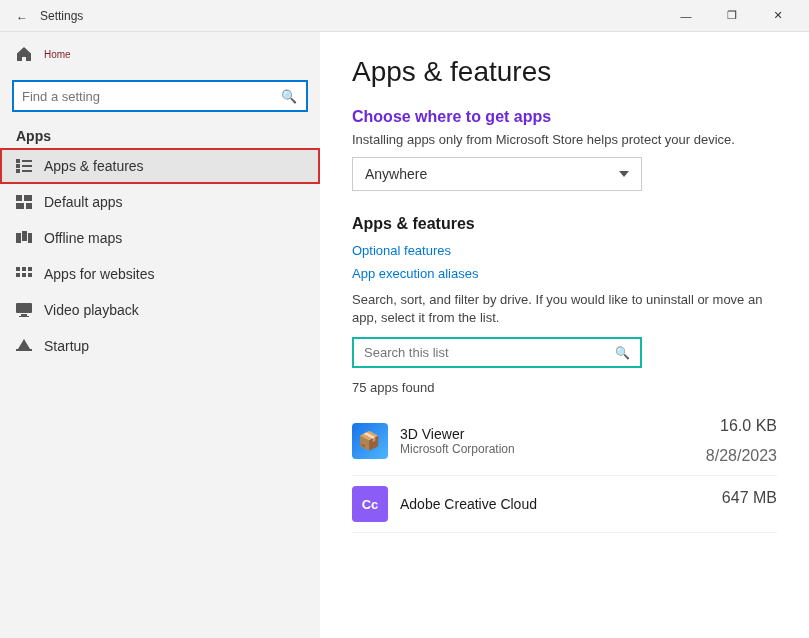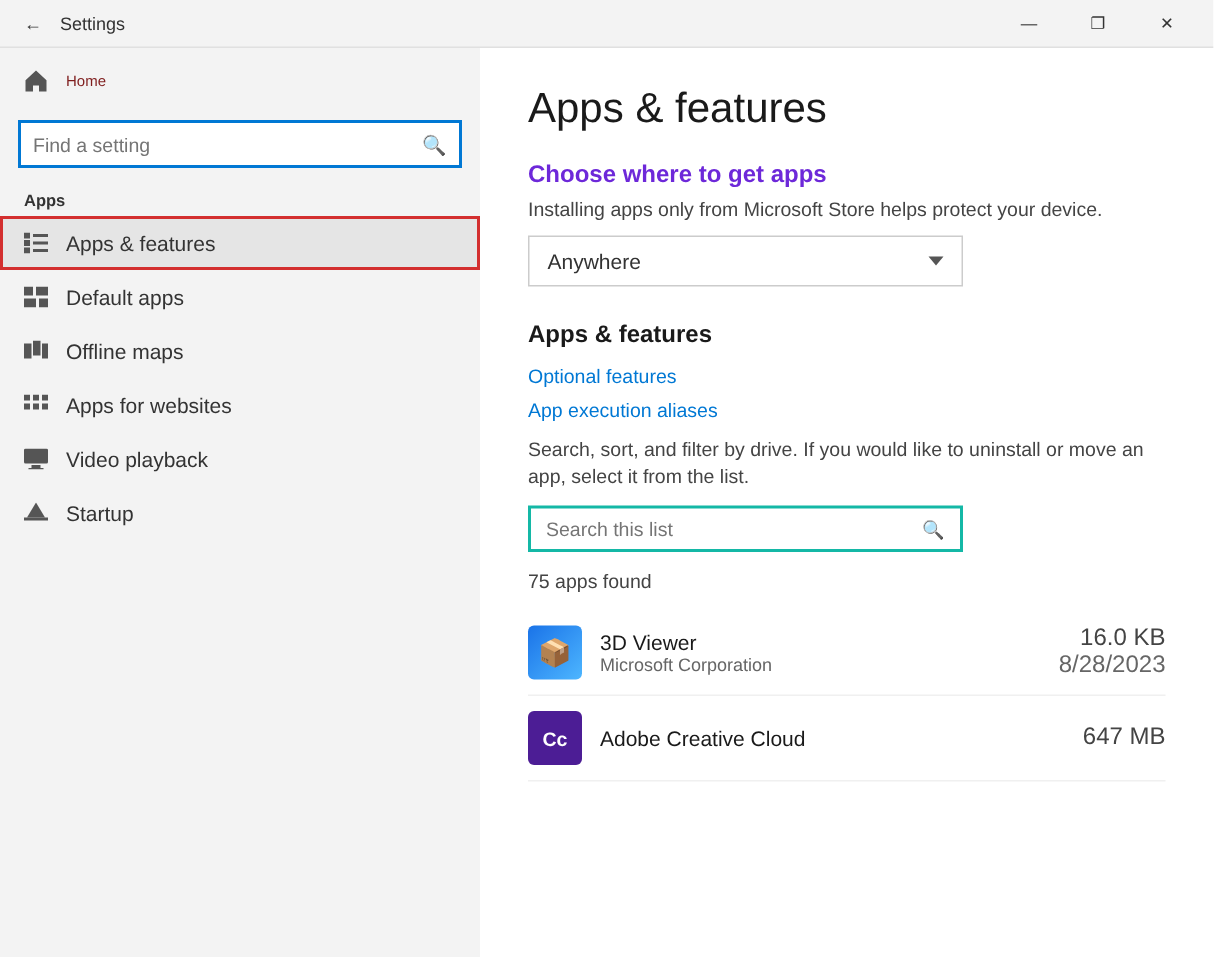--- a/index.html
+++ b/index.html
@@ -100,21 +100,21 @@
       font-size: 13px;
       font-family: inherit;
       background: transparent;
       color: #333;
     }
     .sidebar-search-icon {
       color: #666;
       font-size: 13px;
     }
     .sidebar-section-label {
-      font-size: 11px;
+      font-size: 14px;
       font-weight: 600;
       color: #333;
       padding: 8px 16px 4px 16px;
     }
     .sidebar-item {
       display: flex;
       align-items: center;
       gap: 12px;
       padding: 10px 16px;
       cursor: pointer;
@@ -255,32 +255,32 @@
       display: flex;
       align-items: center;
       justify-content: center;
       font-size: 20px;
     }
     .app-info { flex: 1; }
     .app-name { font-size: 14px; color: #1a1a1a; font-weight: 500; }
     .app-company { font-size: 12px; color: #666; }
     .app-meta { text-align: right; font-size: 16px; color: #444; }
     .app-size { font-weight: 500; }
-    .app-date { color: #666; }
+    .app-date { color: #666; margin-top: 12px; }
 
     
     .icon-3d {
       background: linear-gradient(135deg, #1a73e8, #4db6ff);
       border-radius: 4px;
       color: #fff;
       font-size: 18px;
     }
     
     .icon-adobe {
-      background: #4c1d95;
+      background: #8b5cf6;
       border-radius: 4px;
       color: #fff;
       font-size: 13px;
       font-weight: 700;
     }
 
     
     .chevron {
       display: inline-block;
       width: 0;

